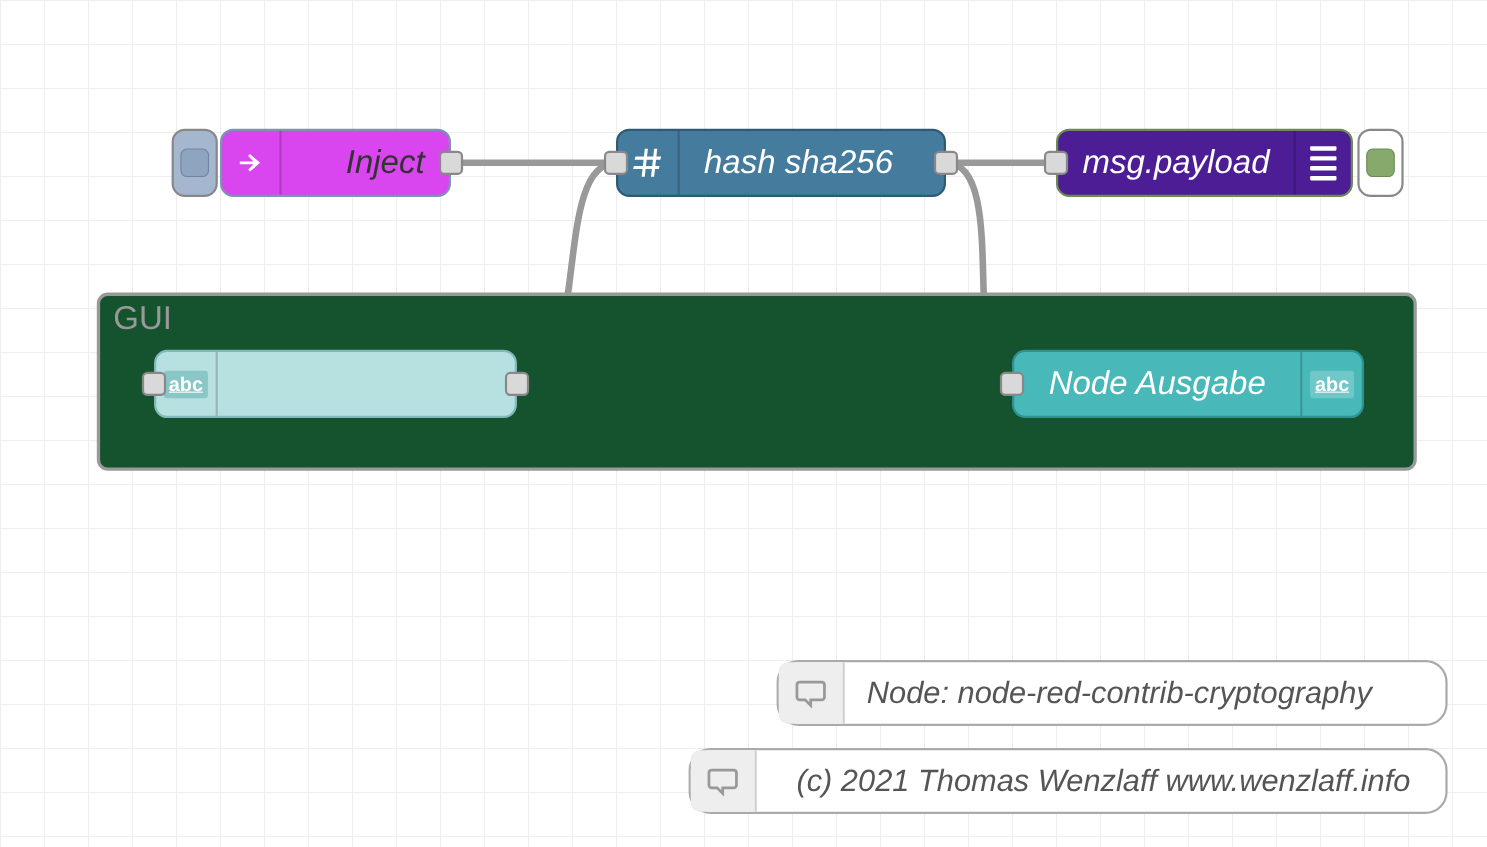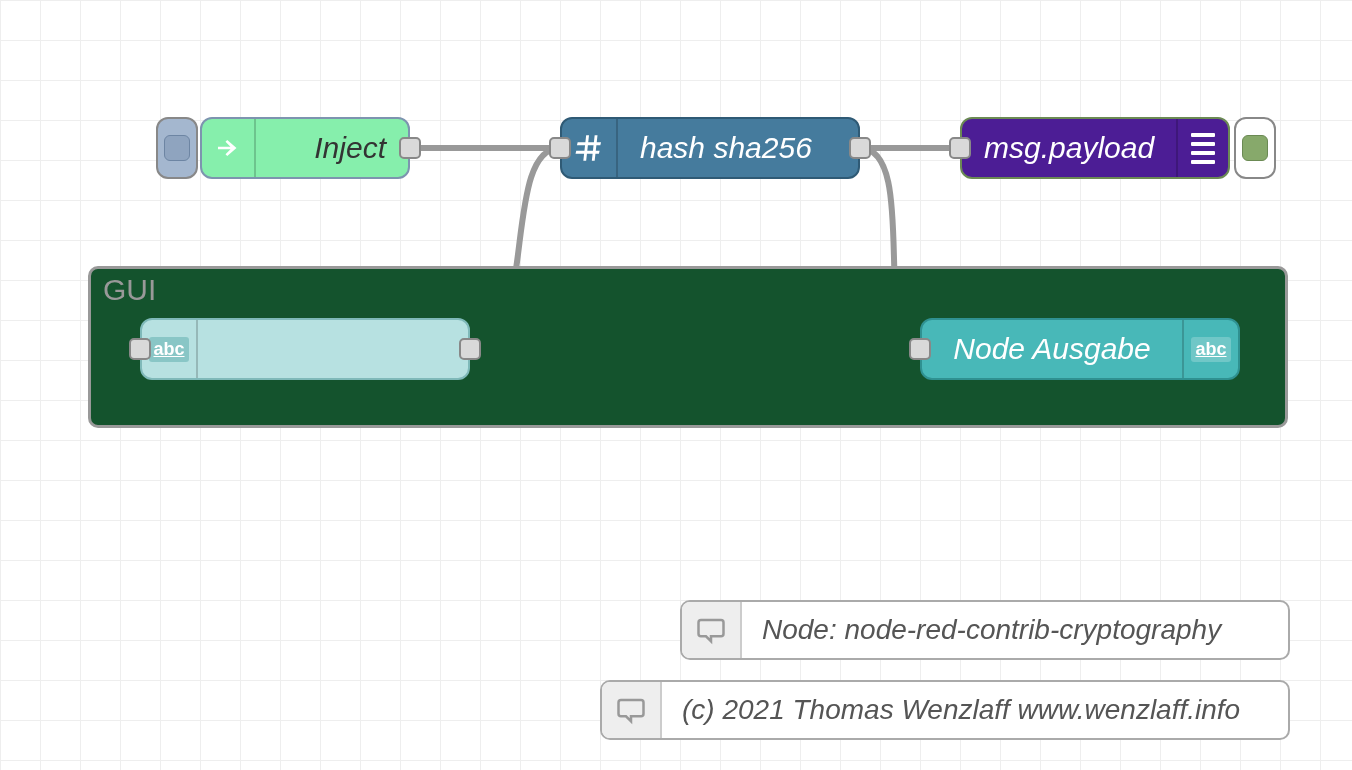--- a/index.html
+++ b/index.html
@@ -56,21 +56,21 @@
   .node .label-area {
     display: flex;
     align-items: center;
     padding: 0 22px;
     white-space: nowrap;
   }
 
   
   .inject {
     left: 200px; top: 117px; width: 210px;
-    background: #86efac;
+    background: #d946ef;
     border-color: #7d94af;
     gap: 36px;
   }
   .inject-button {
     position: absolute;
     left: 156px; top: 117px;
     width: 42px; height: 62px;
     background: #a4b7cf;
     border: 2px solid #888;
     border-radius: 12px;
@@ -156,25 +156,26 @@
     border-radius: 5px;
   }
 
   
   .comment {
     position: absolute;
     display: flex;
     align-items: stretch;
     height: 60px;
     border: 2px solid #aaa;
-    border-radius: 10px;
+    border-radius: 20px;
     background: #fff;
     font-size: 28px;
     font-style: italic;
     color: #555;
+    margin-left: 26px;
   }
   .comment .icon-area {
     width: 60px;
     background: #eee;
     border-right: 2px solid #ccc;
     border-radius: 8px 0 0 8px;
     display: flex; align-items: center; justify-content: center;
   }
   .comment .label-area {
     display: flex; align-items: center;
@@ -283,20 +284,20 @@
 
 <div class="comment" style="left:680px; top:600px; width:610px;">
   <div class="icon-area">
     <svg width="30" height="30" viewBox="0 0 24 24">
         <path fill="none" stroke="#999" stroke-width="2" d="M20 4H4a2 2 0 0 0-2 2v9a2 2 0 0 0 2 2h4l4 4v-4h8a2 2 0 0 0 2-2V6a2 2 0 0 0-2-2z"></path>
       </svg>
   </div>
   <div class="label-area">Node: node-red-contrib-cryptography</div>
 </div>
 
-<div class="comment" style="left:600px; top:680px; width:690px;">
+<div class="comment" style="left:600px; top:680px; width:690px;gap:16px;">
   <div class="icon-area">
     <svg width="30" height="30" viewBox="0 0 24 24">
         <path fill="none" stroke="#999" stroke-width="2" d="M20 4H4a2 2 0 0 0-2 2v9a2 2 0 0 0 2 2h4l4 4v-4h8a2 2 0 0 0 2-2V6a2 2 0 0 0-2-2z"></path>
       </svg>
   </div>
   <div class="label-area">(c) 2021 Thomas Wenzlaff www.wenzlaff.info</div>
 </div>
 
 </body></html>

